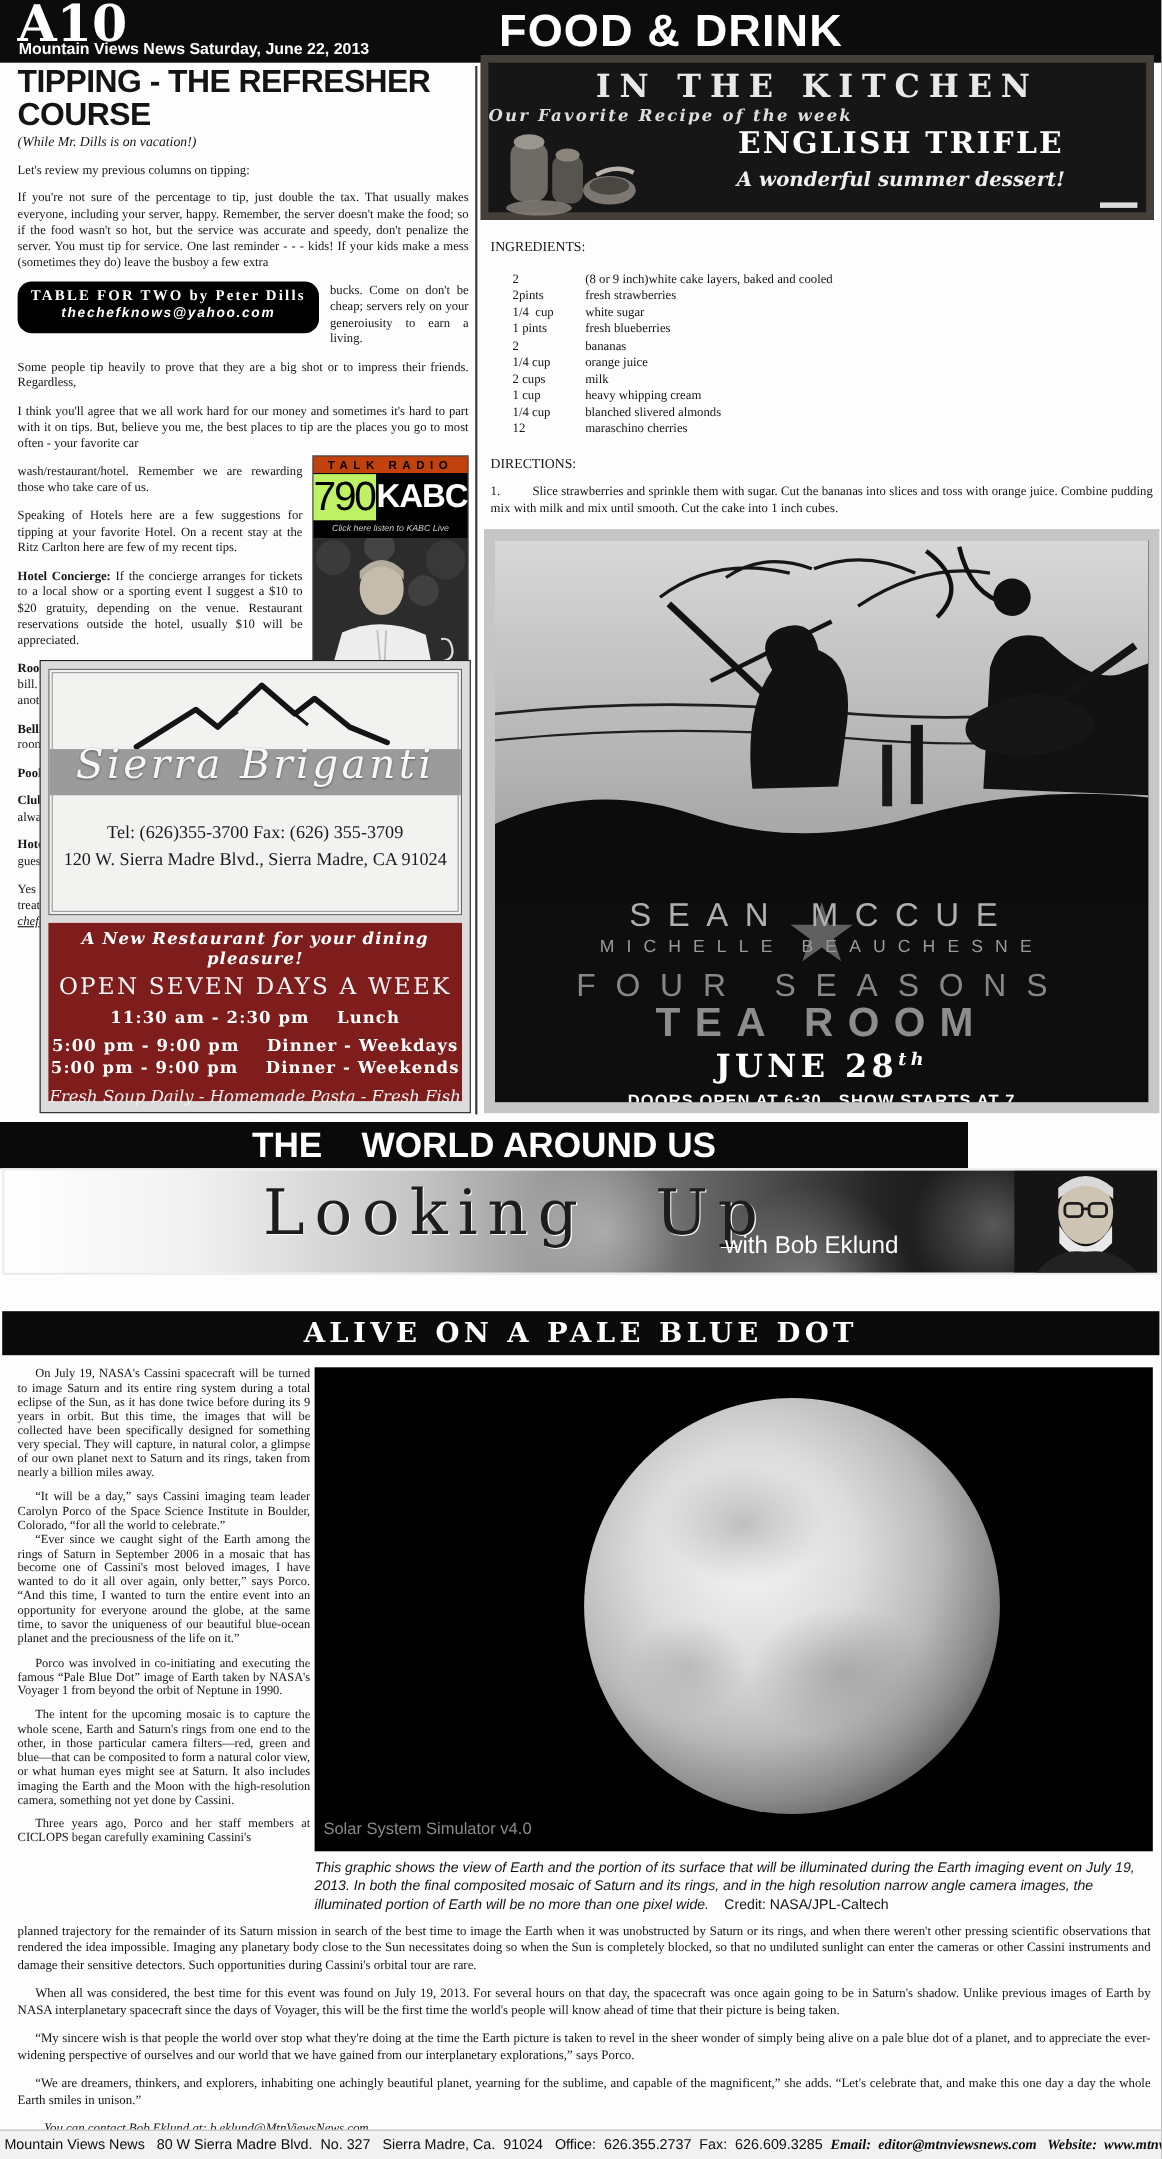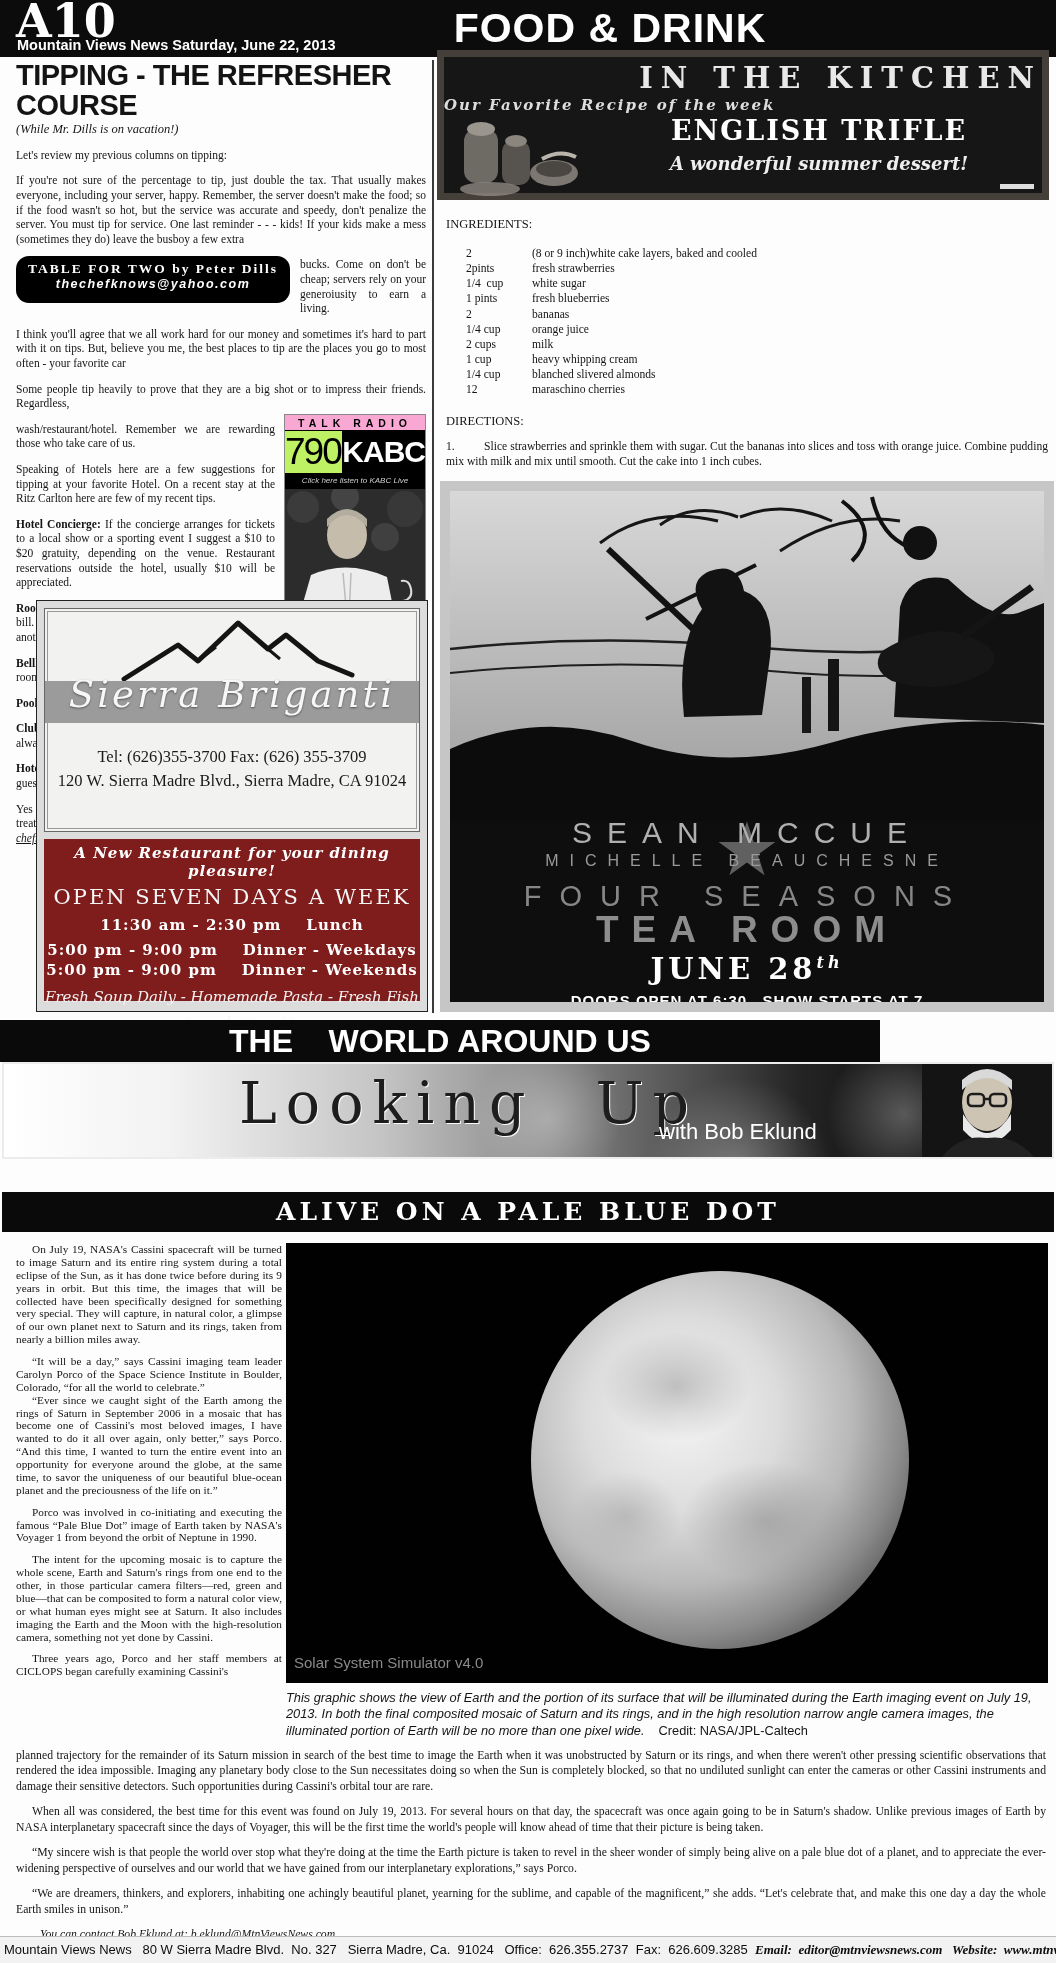--- a/index.html
+++ b/index.html
@@ -16,35 +16,35 @@
   
   .tipcol{position:absolute;left:16px;top:60px;width:410px;}
   .tiptitle{font-family:"Liberation Sans",sans-serif;font-weight:bold;font-size:29px;letter-spacing:-0.5px;line-height:1.05;margin:0;}
   .tipsub{font-style:italic;font-size:12.5px;margin:1px 0 0;}
   .tipcol p{font-size:11.5px;line-height:1.27;text-align:justify;margin:11px 0 0;}
   .bylinebox{float:left;width:274px;height:47px;background:#000;color:#fff;border-radius:13px;
         text-align:center;margin:10px 10px 2px 0;padding-top:5px;box-sizing:border-box;}
   .bylinebox .l1{font-family:Liberation Serif, serif;font-weight:bold;font-size:13.5px;letter-spacing:2px;}
   .bylinebox .l2{font-family:"Liberation Sans",sans-serif;font-weight:bold;font-style:italic;font-size:12.5px;letter-spacing:1.5px;}
   .kabcbox{float:right;width:140px;margin:3px 0 5px 9px;border:1px solid #888;background:#000;}
-  .kabc-talk{background:#f9a8d4;color:#000;font-family:"Liberation Sans",sans-serif;font-weight:bold;
+  .kabc-talk{background:#c2410c;color:#000;font-family:"Liberation Sans",sans-serif;font-weight:bold;
         font-size:10.5px;letter-spacing:5px;text-align:center;padding:2px 0 1px;}
   .kabc-logo{display:flex;height:42px;border-top:1px solid #000;}
   .kabc-num{width:58px;background:#bef264;color:#000;font-family:"Liberation Sans",sans-serif;font-weight:normal;
         font-size:37px;line-height:42px;text-align:left;letter-spacing:-2px;}
   .kabc-call{flex:1;background:#000;color:#fff;font-family:"Liberation Sans",sans-serif;font-weight:bold;
         font-size:30px;line-height:42px;text-align:center;letter-spacing:-1px;}
   .kabc-tag{background:#000;color:#ccc;font-family:"Liberation Sans",sans-serif;font-style:italic;
         font-size:8px;text-align:center;padding:3px 2px 4px;}
   .chefphoto{height:128px;position:relative;overflow:hidden;background:#2e2e2e;}
   .tiplink{color:#141414;}
   
   .board{position:absolute;left:437px;top:50px;width:612px;height:150px;background:#161616;
         border:7px solid #453f39;box-sizing:border-box;color:#f0f0f0;}
-  .board-title{text-align:right;font-family:"DejaVu Serif",serif;font-weight:bold;font-size:29px;
+  .board-title{text-align:center;font-family:"DejaVu Serif",serif;font-weight:bold;font-size:29px;
         letter-spacing:8px;margin-top:4px;color:#e8e8e8;}
   .board-sub{text-align:left;font-family:"DejaVu Serif",serif;font-weight:bold;font-style:italic;
         font-size:15px;letter-spacing:2px;color:#ddd;margin-top:1px;}
   .board-recipe{position:absolute;left:160px;top:58px;width:430px;text-align:center;
         font-family:"DejaVu Serif",serif;font-weight:bold;font-size:27px;letter-spacing:2px;color:#fff;}
   .board-tagline{position:absolute;left:160px;top:96px;width:430px;text-align:center;
         font-family:"DejaVu Serif",serif;font-weight:bold;font-style:italic;font-size:18px;color:#eee;}
   .shakers{position:absolute;left:10px;top:58px;}
   .chalk-corner{position:absolute;right:8px;bottom:4px;width:34px;height:5px;background:#ddd;}
   
@@ -154,22 +154,22 @@
     <h1 class="tiptitle">TIPPING - THE REFRESHER COURSE</h1>
     <div class="tipsub">(While Mr. Dills is on vacation!)</div>
     <p>Let's review my  previous columns on tipping:</p>
     <p>If you're not sure of the percentage to tip, just double the tax.  That usually makes everyone, including your server, happy.  Remember, the server doesn't make the food; so if the food wasn't so hot, but the service was accurate and speedy, don't penalize the server.  You must tip for service.  One last reminder - - - kids! If your kids make a mess (sometimes they do) leave the busboy a few extra</p>
 
     <div class="bylinebox">
       <div class="l1">TABLE FOR TWO by Peter Dills</div>
       <div class="l2">thechefknows@yahoo.com</div>
     </div>
     <p>bucks.  Come on don't be cheap; servers rely on your generoiusity to earn a living.</p>
+    <p>Some people tip heavily to prove that they are a big shot or to impress their friends.  Regardless,</p>
     <p style="clear:left">I think you'll agree that we all work hard for our money and sometimes it's hard to part with it on tips.  But, believe you me, the best places to tip are the places you go to most often - your favorite car</p>
-    <p>Some people tip heavily to prove that they are a big shot or to impress their friends.  Regardless,</p>
 
     <div class="kabcbox">
       <div class="kabc-talk">TALK RADIO</div>
       <div class="kabc-logo">
         <div class="kabc-num">790</div>
         <div class="kabc-call">KABC</div>
       </div>
       <div class="kabc-tag">Click here listen to KABC Live</div>
       <div class="chefphoto">
         <svg width="140" height="128" viewBox="0 0 140 128">

